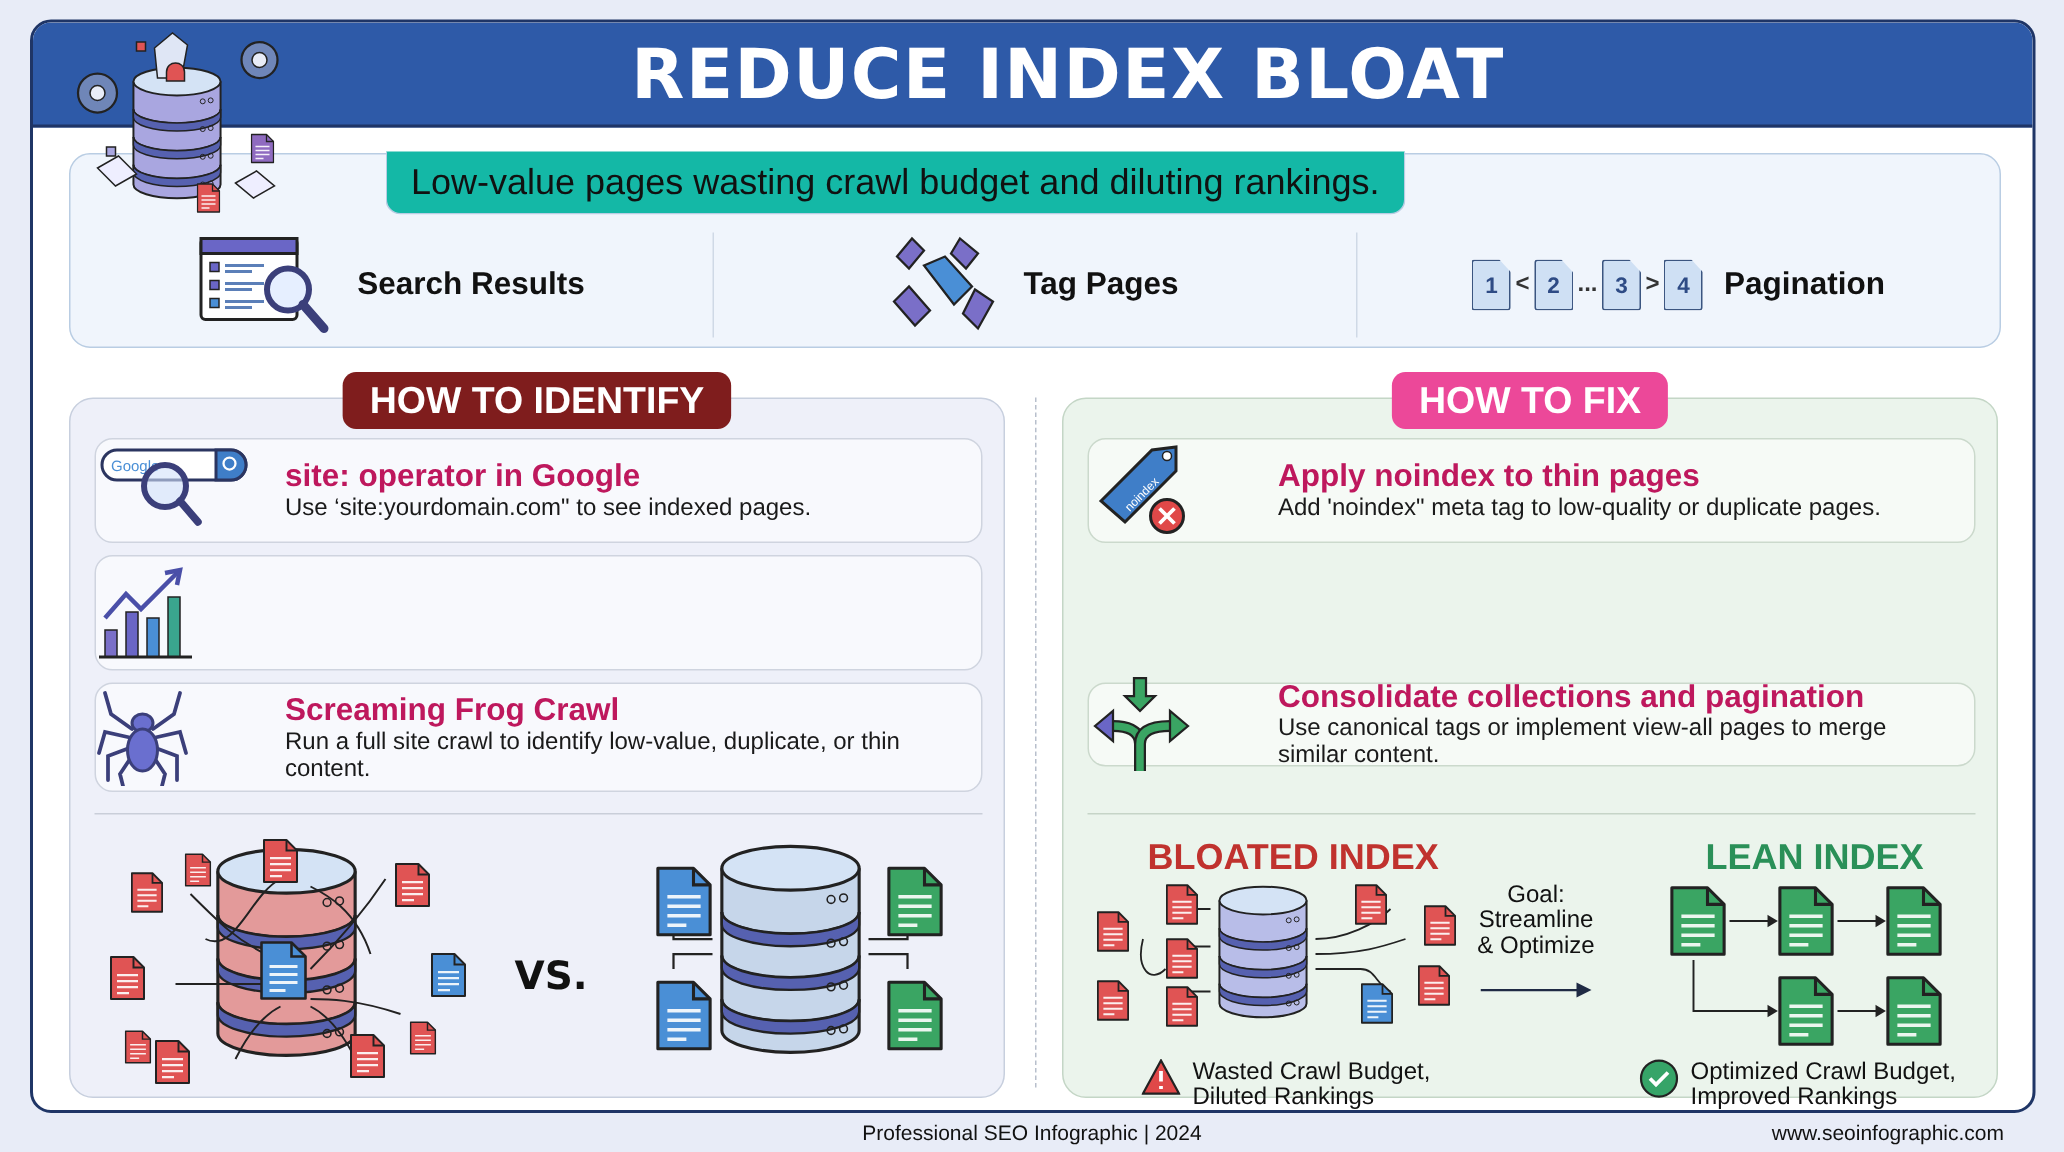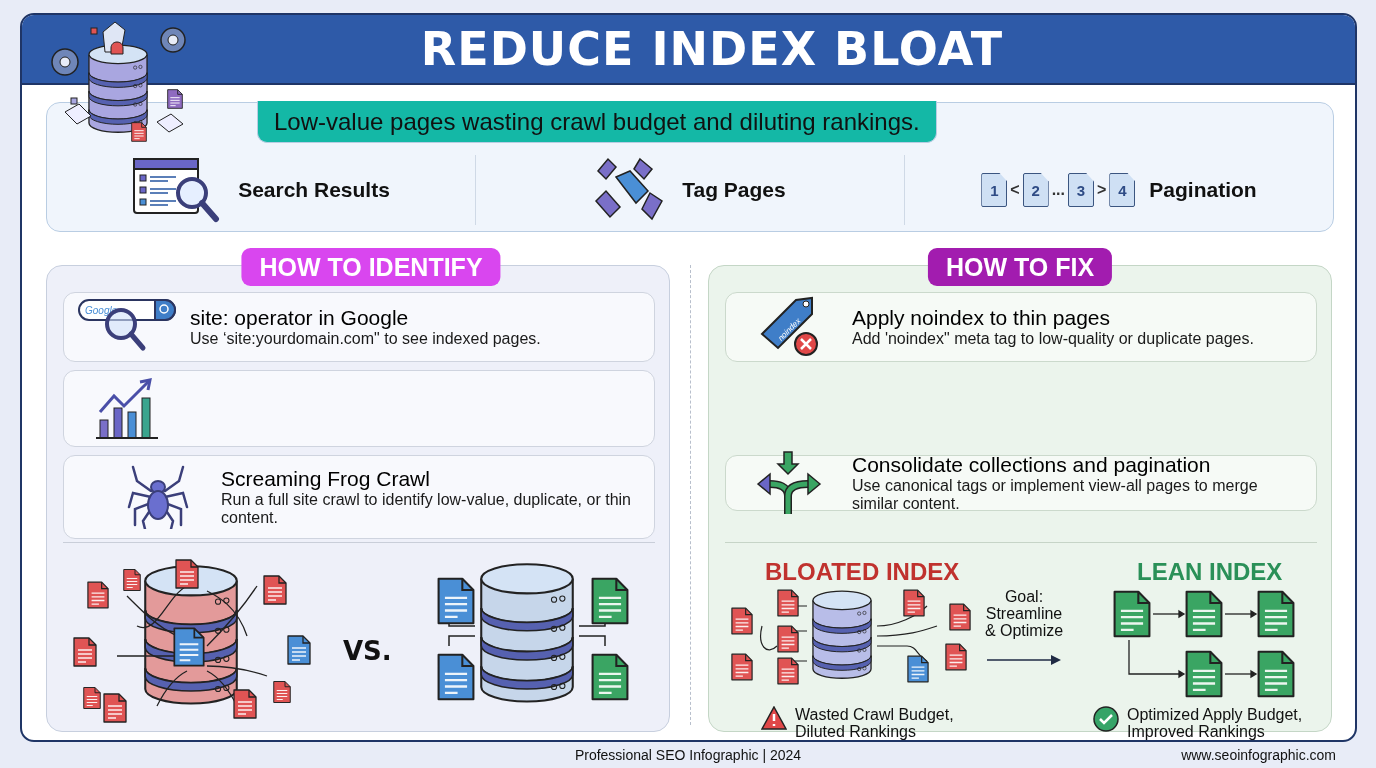--- a/index.html
+++ b/index.html
@@ -51,30 +51,30 @@
     border: 1.5px solid #c7cfde;
   }
   .panel.identify { left: 24px; background: #eef0f9; }
   .panel.fix { left: 686px; background: #ebf4ec; border-color: #c4d6c6; }
   .divider-dash { position: absolute; left: 668px; top: 250px; height: 460px; border-left: 1.5px dashed #b8bfcc; }
   .panel-pill {
     position: absolute; top: -18px; left: 50%; transform: translateX(-50%);
     height: 38px; padding: 0 18px; border-radius: 9px; color: #fff;
     font-size: 25px; font-weight: 700; display: flex; align-items: center; white-space: nowrap;
   }
-  .identify .panel-pill { background: #d946ef; margin-left: 13px; }
-  .fix .panel-pill { background: #a21caf; }
+  .identify .panel-pill { background: #7f1d1d; }
+  .fix .panel-pill { background: #ec4899; }
   .card {
     position: absolute; left: 16px; width: 592px; border-radius: 12px; background: #f8f9fd;
     border: 1.5px solid #cfd4df; display: flex; align-items: center;
   }
   .fix .card { background: #f6faf6; border-color: #cbd9cc; }
-  .card-icon { width: 126px; display: flex; align-items: center; justify-content: center; flex-shrink: 0; font-style: italic; }
+  .card-icon { width: 126px; display: flex; align-items: center; flex-shrink: 0; }
   .card-text { flex: 1; padding-right: 14px; }
-  .card-title { font-size: 21px; font-weight: 400; line-height: 24px; color: #000000; }
+  .card-title { font-size: 21px; font-weight: 700; line-height: 24px; color: #be185d; }
   .card-desc { font-size: 16px; line-height: 18px; color: #1a1a1a; }
   .panel-hr { position: absolute; left: 16px; width: 592px; top: 276px; border-top: 1.5px solid #c9ced9; }
   .fix .panel-hr { border-color: #c6d4c7; }
 
   .vs { position: absolute; left: 296px; top: 370px; font-size: 26px; font-weight: 700; font-family: "DejaVu Sans", sans-serif; }
   .bloat-title { position: absolute; left: 56px; top: 292px; color: #c0322e; font-size: 24px; font-weight: 700; }
   .lean-title { position: absolute; left: 428px; top: 292px; color: #2a9058; font-size: 24px; font-weight: 700; }
   .goal { position: absolute; left: 270px; top: 322px; width: 90px; text-align: center; font-size: 16px; line-height: 17px; }
   .goal-arrow { position: absolute; left: 278px; top: 388px; }
   .status-line { position: absolute; display: flex; align-items: flex-start; gap: 8px; font-size: 16px; line-height: 17px; }
@@ -185,21 +185,21 @@
           <rect x="20" y="32" width="8" height="30" fill="#6a66c6" stroke="#222"></rect>
           <rect x="34" y="36" width="8" height="26" fill="#4a8fd6" stroke="#222"></rect>
           <rect x="48" y="22" width="8" height="40" fill="#3aa58e" stroke="#222"></rect>
           <path d="M2 62 H64" stroke="#222" stroke-width="2"></path>
           <path d="M6 36 L20 20 L30 30 L54 6" fill="none" stroke="#4a4fa8" stroke-width="3"></path>
           <path d="M46 6 L56 4 L54 14" fill="none" stroke="#4a4fa8" stroke-width="3"></path>
         </svg>
       </div>
     </div>
 
-    <div class="card" style="top:189px;height:84px;padding-left:31px;">
+    <div class="card" style="top:189px;height:73px;">
       <div class="card-icon">
         <svg width="62" height="64" viewBox="0 0 62 64">
           <g stroke="#3b3f7a" stroke-width="2.5" fill="none" stroke-linecap="round">
             <path d="M24 26 L10 16 L6 2 M24 32 L6 28 L2 42 M24 38 L8 44 L8 60 M24 44 L16 56 L18 64"></path>
             <path d="M38 26 L52 16 L56 2 M38 32 L56 28 L60 42 M38 38 L54 44 L54 60 M38 44 L46 56 L44 64"></path>
           </g>
           <ellipse cx="31" cy="22" rx="7" ry="6" fill="#6a6fcf" stroke="#3b3f7a" stroke-width="2"></ellipse>
           <ellipse cx="31" cy="40" rx="10" ry="14" fill="#6a6fcf" stroke="#3b3f7a" stroke-width="2"></ellipse>
         </svg>
       </div>
@@ -329,21 +329,21 @@
           <path d="M70 83 L75 86 L70 89 Z"></path>
         <path d="M116 86 H144" fill="none"></path>
           <path d="M142 83 L147 86 L142 89 Z"></path>
       </g>
     </svg>
     <div class="status-line" style="left:384px;top:440px;">
       <svg width="26" height="26" viewBox="0 0 26 26">
         <circle cx="13" cy="13" r="12" fill="#36a468" stroke="#222" stroke-width="1.5"></circle>
         <path d="M7 13 L11 17 L19 9" fill="none" stroke="#fff" stroke-width="2.5"></path>
       </svg>
-      <span style="width:190px;">Optimized Apply Budget, Improved Rankings</span>
+      <span style="width:190px;">Optimized Crawl Budget, Improved Rankings</span>
     </div>
   </div>
 </div>
 
 <svg class="hero-icon" viewBox="0 0 145 140">
   <g fill="#6f86b8" stroke="#222" stroke-width="1.5">
     <circle cx="20" cy="50" r="13"></circle>
       <circle cx="128" cy="28" r="12"></circle>
   </g>
   <circle cx="20" cy="50" r="5" fill="#e8ecf7" stroke="#222"></circle>

